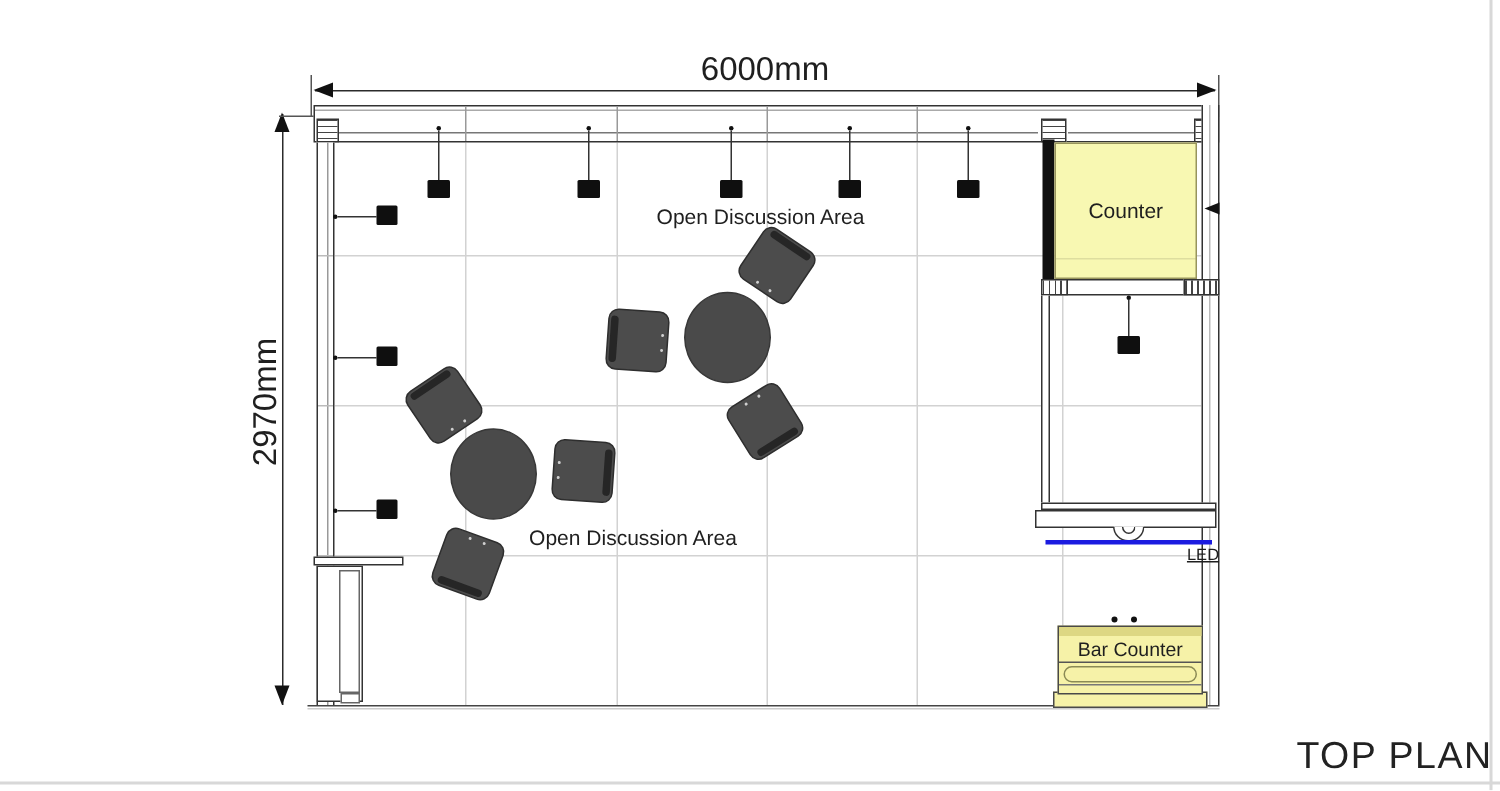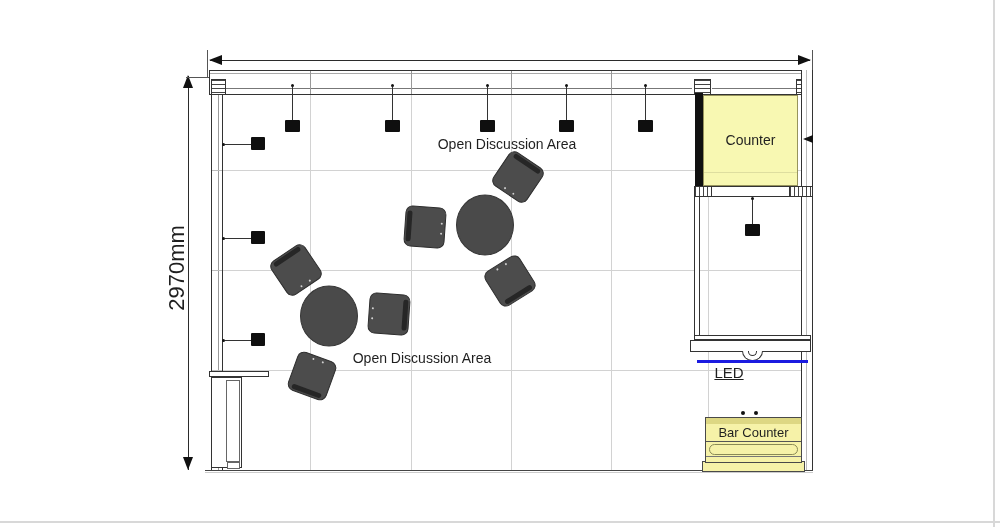--- a/index.html
+++ b/index.html
@@ -61,20 +61,21 @@
       <div class="grid-h" style="left: 223px; top: 170px; width: 578px;"></div>
       <div class="grid-h" style="left: 223px; top: 270px; width: 578px;"></div>
       <div class="grid-h" style="left: 223px; top: 370px; width: 578px;"></div>
     </div>
 
   <div class="hline" style="left:210px;top:60px;width:600px;"></div>
   <div class="arr left" style="left:209px;top:55px;"></div>
   <div class="arr right" style="left:798px;top:55px;"></div>
   <div class="vline" style="left:207px;top:50px;height:28px;background:#555;"></div>
   <div class="vline" style="left:812px;top:50px;height:28px;background:#555;"></div>
+  <div class="lbl" style="left:430px;top:33px;width:160px;font-size:22px;">6000mm</div>
 
   <div class="vline" style="left:188px;top:76px;height:394px;"></div>
   <div class="arr up" style="left:183px;top:75px;"></div>
   <div class="arr down" style="left:183px;top:457px;"></div>
   <div class="hline" style="left:186px;top:77px;width:25px;background:#555;"></div>
   <div class="lbl" style="left:177px;top:268px;font-size:22px;transform:translate(-50%,-50%) rotate(-90deg);">2970mm</div>
 
   <div class="wall" style="left:209px;top:70px;width:604px;height:25px;"></div>
   <div class="hline" style="left:210px;top:73px;width:602px;background:#aaa;"></div>
   <div class="hline" style="left:226px;top:88px;width:466px;background:#777;"></div>
@@ -107,21 +108,21 @@
   <div class="post postv" style="left:694px;top:186px;width:18px;height:11px;"></div>
   <div class="post postv" style="left:789px;top:186px;width:24px;height:11px;"></div>
   <div class="arr left" style="left:803px;top:135px;border-right-width:10px;border-top-width:4px;border-bottom-width:4px;"></div>
 
   <div class="wall" style="left:694px;top:197px;width:6px;height:138px;border-top:none;border-bottom:none;"></div>
   <div class="wall" style="left:694px;top:335px;width:117px;height:5px;"></div>
   <div class="wall" style="left:690px;top:340px;width:121px;height:12px;"></div>
   <div class="sink" style="left:742px;top:351px;width:21px;height:10px;"></div>
   <div class="sink" style="left:748px;top:351px;width:9px;height:5px;"></div>
   <div class="abs" style="left: 697px; top: 360px; width: 111px; height: 3px; background: rgb(27, 27, 224);"></div>
-  <div class="lbl" style="left:699px;top:364px;width:60px;font-size:15px;text-decoration:underline;">LED</div>
+  <div class="lbl" style="left:772px;top:364px;width:60px;font-size:11px;text-decoration:underline;">LED</div>
 
   <div class="bar-main" style="left: 702px; top: 461px; width: 103px; height: 11px; background: rgb(246, 242, 168);"></div>
   <div class="bar-main" style="left: 705px; top: 417px; width: 97px; height: 46px; background: rgb(246, 242, 168);"></div>
   <div class="abs" style="left: 706px; top: 418px; width: 95px; height: 6px; background: rgb(221, 215, 131);"></div>
   <div class="lbl" style="left:706px;top:425px;width:95px;font-size:13px;">Bar Counter</div>
   <div class="hline" style="left:706px;top:441px;width:95px;background:#555;"></div>
   <div class="abs" style="left:709px;top:444px;width:89px;height:11px;border:1px solid #8a8a55;border-radius:6px;box-sizing:border-box;"></div>
   <div class="hline" style="left:706px;top:456px;width:95px;background:#777;"></div>
   <div class="abs" style="left:741px;top:411px;width:4px;height:4px;background:#111;border-radius:50%;"></div>
   <div class="abs" style="left:754px;top:411px;width:4px;height:4px;background:#111;border-radius:50%;"></div>
@@ -189,13 +190,14 @@
       <div class="chair" style="left: 312px; top: 376px; transform: translate(-50%, -50%) rotate(20deg);">
         <div class="chair-back bottom"></div>
         <div class="chair-dot" style="top: 2px; left: 14px;"></div>
         <div class="chair-dot" style="top: 2px; left: 24px;"></div>
       </div>
     </div>
 
   <div class="lbl" style="left:427px;top:136px;width:160px;font-size:14px;">Open Discussion Area</div>
   <div class="lbl" style="left:342px;top:350px;width:160px;font-size:14px;">Open Discussion Area</div>
 
+  <div class="lbl" style="left:820px;top:490px;width:175px;text-align:right;font-size:25px;letter-spacing:1px;color:#222;">TOP PLAN</div>
 </div>
 
 </body></html>

